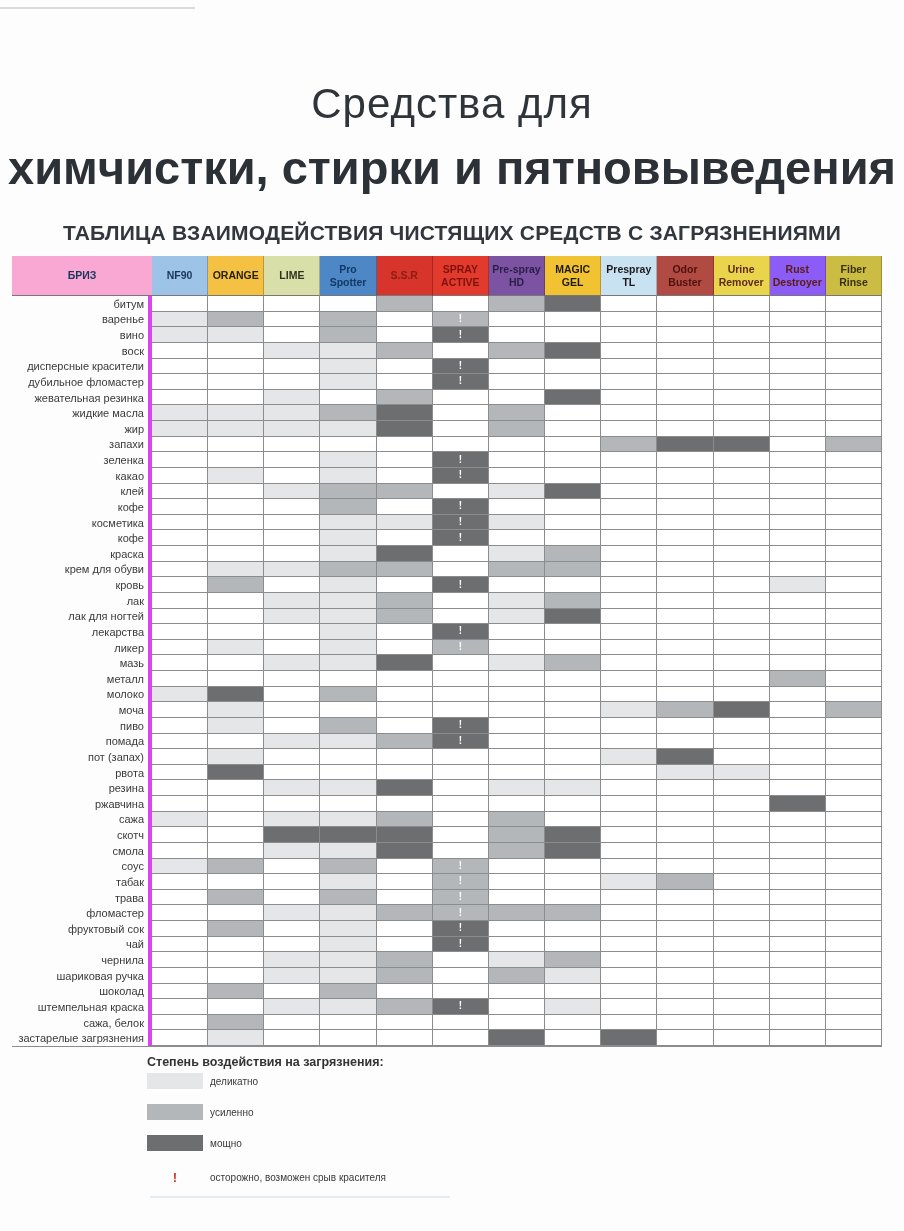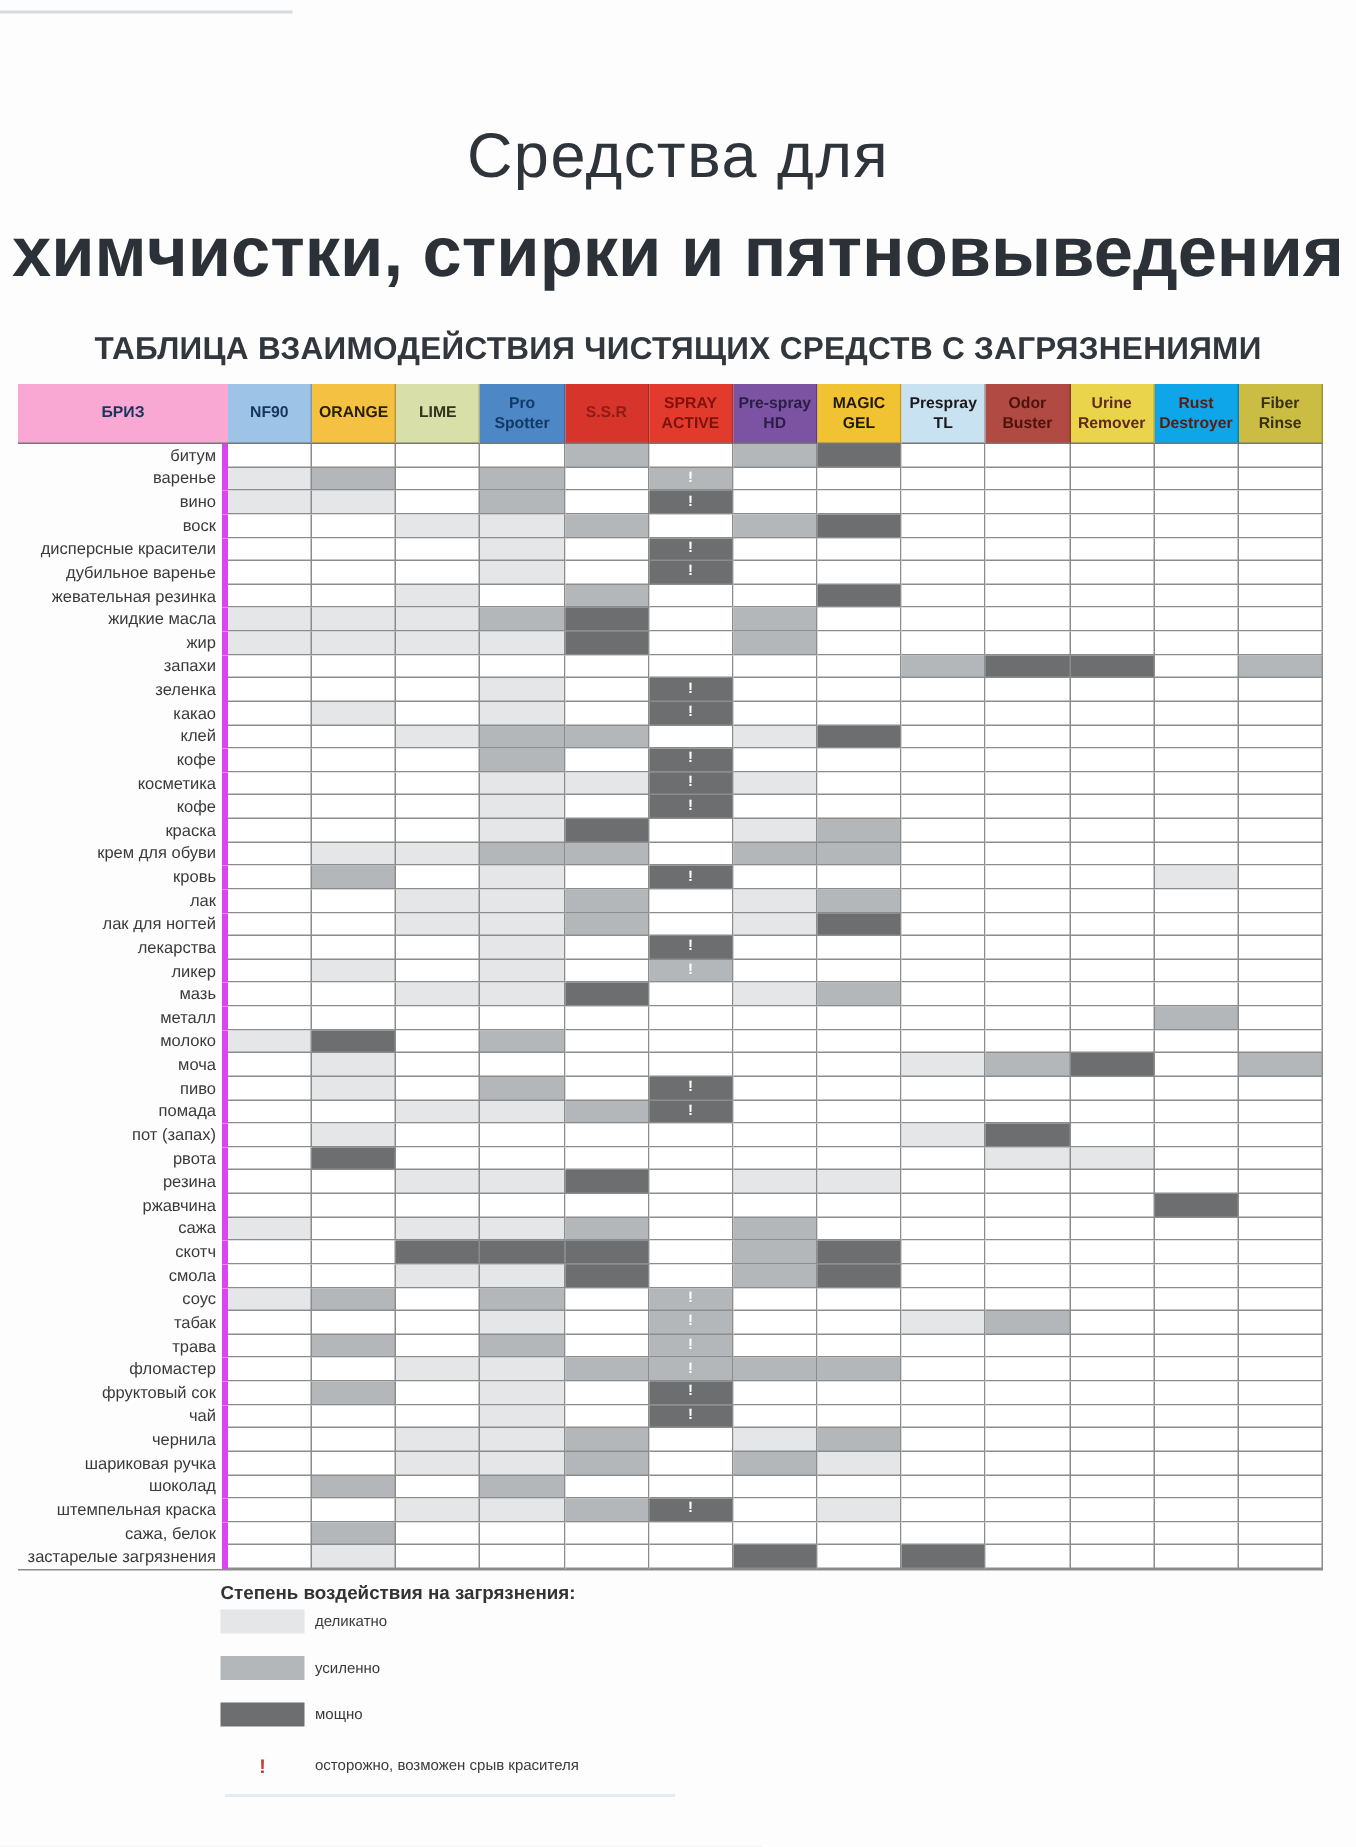--- a/index.html
+++ b/index.html
@@ -59,21 +59,21 @@
       <div class="th" style="background: rgb(245, 193, 66); color: rgb(36, 31, 5);">ORANGE</div>
       <div class="th" style="background: rgb(216, 223, 168); color: rgb(47, 51, 32);">LIME</div>
       <div class="th" style="background: rgb(78, 135, 197); color: rgb(18, 58, 102);">Pro Spotter</div>
       <div class="th" style="background: rgb(215, 52, 44); color: rgb(139, 29, 20);">S.S.R</div>
       <div class="th" style="background: rgb(226, 59, 46); color: rgb(125, 18, 12);">SPRAY ACTIVE</div>
       <div class="th" style="background: rgb(124, 83, 162); color: rgb(42, 30, 71);">Pre-spray HD</div>
       <div class="th" style="background: rgb(241, 194, 50); color: rgb(31, 26, 5);">MAGIC GEL</div>
       <div class="th" style="background: rgb(201, 226, 242); color: rgb(26, 26, 26);">Prespray TL</div>
       <div class="th" style="background: rgb(176, 74, 66); color: rgb(78, 18, 12);">Odor Buster</div>
       <div class="th" style="background: rgb(233, 212, 75); color: rgb(95, 42, 31);">Urine Remover</div>
-      <div class="th" style="background: #0ea5e9; color: rgb(92, 29, 12);">Rust Destroyer</div>
+      <div class="th" style="background: #8b5cf6; color: rgb(92, 29, 12);">Rust Destroyer</div>
       <div class="th" style="background: rgb(203, 188, 68); color: rgb(56, 48, 14);">Fiber Rinse</div>
       <div class="rl">битум</div>
       <div class="cd"></div>
       <div class="cd"></div>
       <div class="cd"></div>
       <div class="cd"></div>
       <div class="cd v2"></div>
       <div class="cd"></div>
       <div class="cd v2"></div>
       <div class="cd v3"></div>
@@ -137,21 +137,21 @@
       <div class="cd v3">
         <span class="bangc">!</span>
       </div>
       <div class="cd"></div>
       <div class="cd"></div>
       <div class="cd"></div>
       <div class="cd"></div>
       <div class="cd"></div>
       <div class="cd"></div>
       <div class="cd"></div>
-      <div class="rl">дубильное варенье</div>
+      <div class="rl">дубильное фломастер</div>
       <div class="cd"></div>
       <div class="cd"></div>
       <div class="cd"></div>
       <div class="cd v1"></div>
       <div class="cd"></div>
       <div class="cd v3">
         <span class="bangc">!</span>
       </div>
       <div class="cd"></div>
       <div class="cd"></div>

